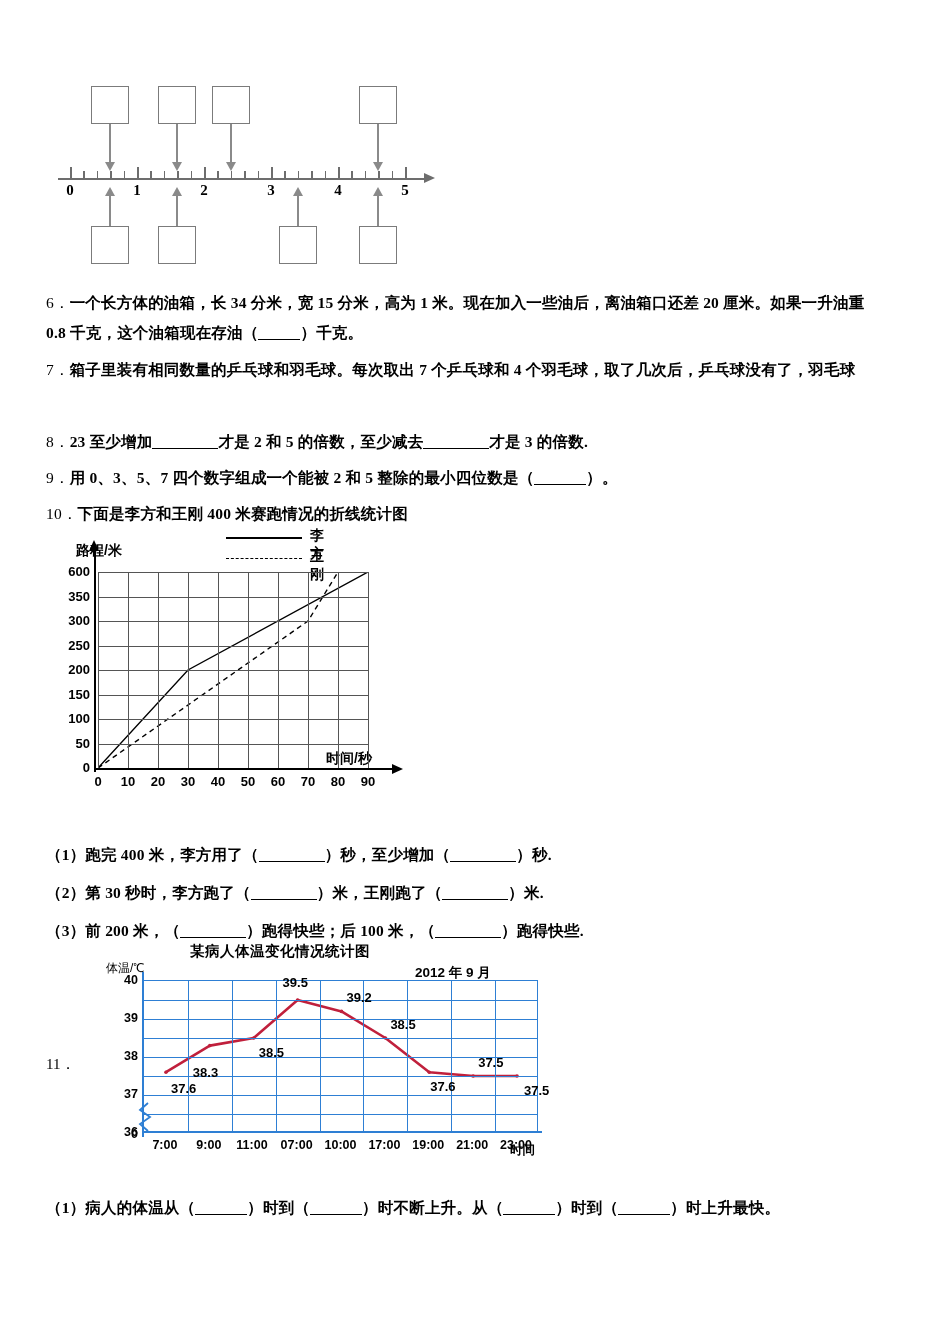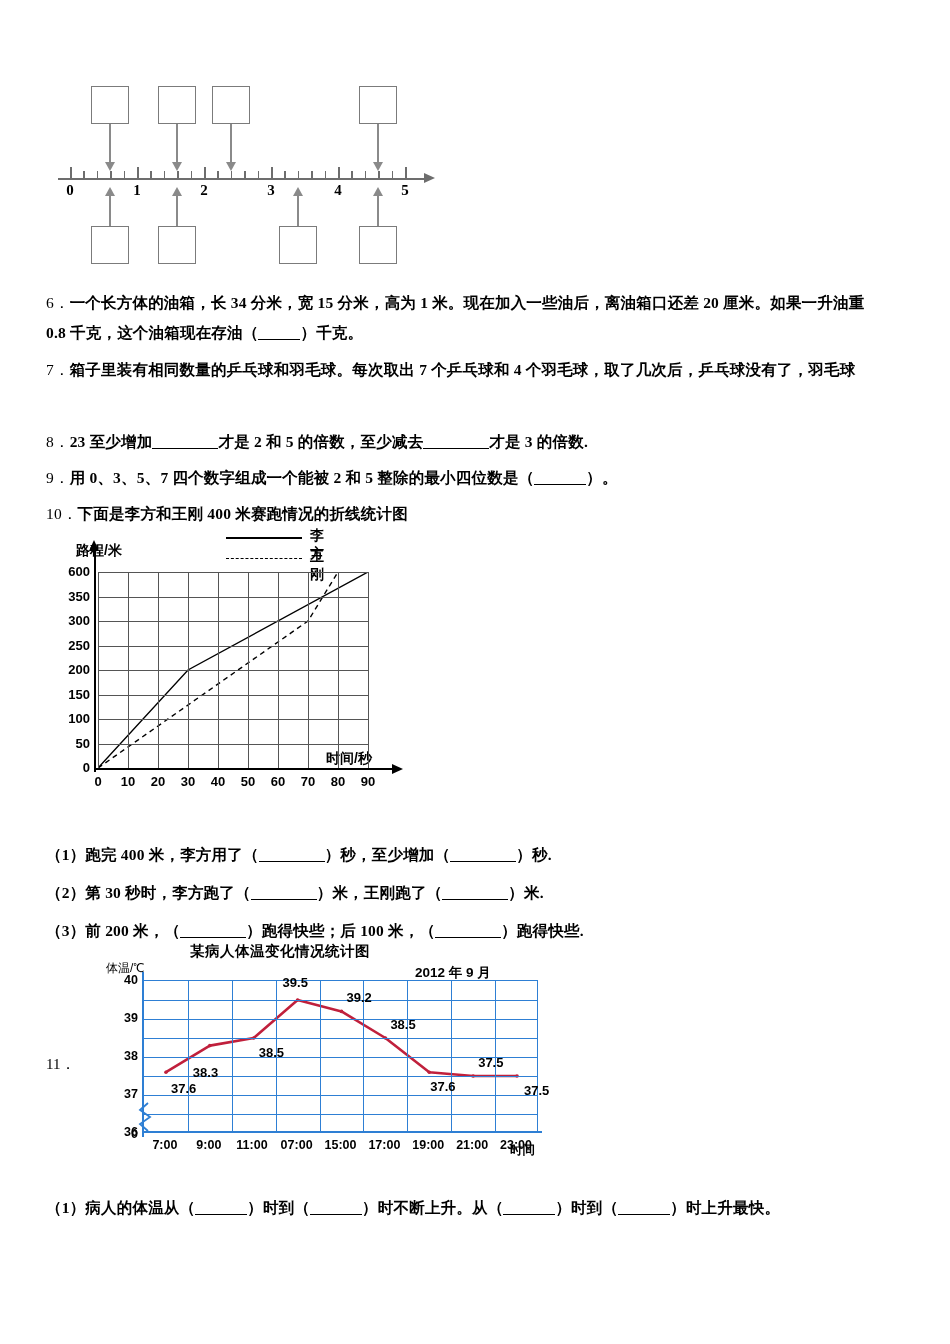--- a/index.html
+++ b/index.html
@@ -430,21 +430,21 @@
         <div class="tc-ytick" style="top: 114px;">38</div>
         <div class="tc-ytick" style="top: 152px;">37</div>
         <div class="tc-ytick" style="top: 190px;">36</div>
         <div class="tc-ytick" style="top: 192px;">0</div>
       </div>
     <div id="tc-xticks">
         <div class="tc-xtick" style="left: 64.9444px;">7:00</div>
         <div class="tc-xtick" style="left: 108.833px;">9:00</div>
         <div class="tc-xtick" style="left: 152px; text-align: center;">11:00</div>
         <div class="tc-xtick" style="left: 196.611px;">07:00</div>
-        <div class="tc-xtick" style="left: 240.5px;">15:00</div>
+        <div class="tc-xtick" style="left: 240.5px;">10:00</div>
         <div class="tc-xtick" style="left: 284.389px;">17:00</div>
         <div class="tc-xtick" style="left: 328.278px;">19:00</div>
         <div class="tc-xtick" style="left: 372.167px;">21:00</div>
         <div class="tc-xtick" style="left: 416.056px;">23:00</div>
       </div>
     <div class="tc-plot" id="tc-plot">
       <svg id="tc-svg" width="395" height="152" viewBox="0 0 395 152" style="position:absolute;left:0;top:0;">
           <polyline points="21.94,91.20 65.83,64.60 109.72,57.00 153.61,19.00 197.50,30.40 241.39,57.00 285.28,91.20 329.17,95.00 373.06,95.00" fill="none" stroke="#c0203c" stroke-width="2.6" stroke-linejoin="round"></polyline>
           <circle cx="21.944444444444443" cy="91.19999999999995" r="1.8" fill="#c0203c"></circle>
           <circle cx="65.83333333333333" cy="64.60000000000011" r="1.8" fill="#c0203c"></circle>

